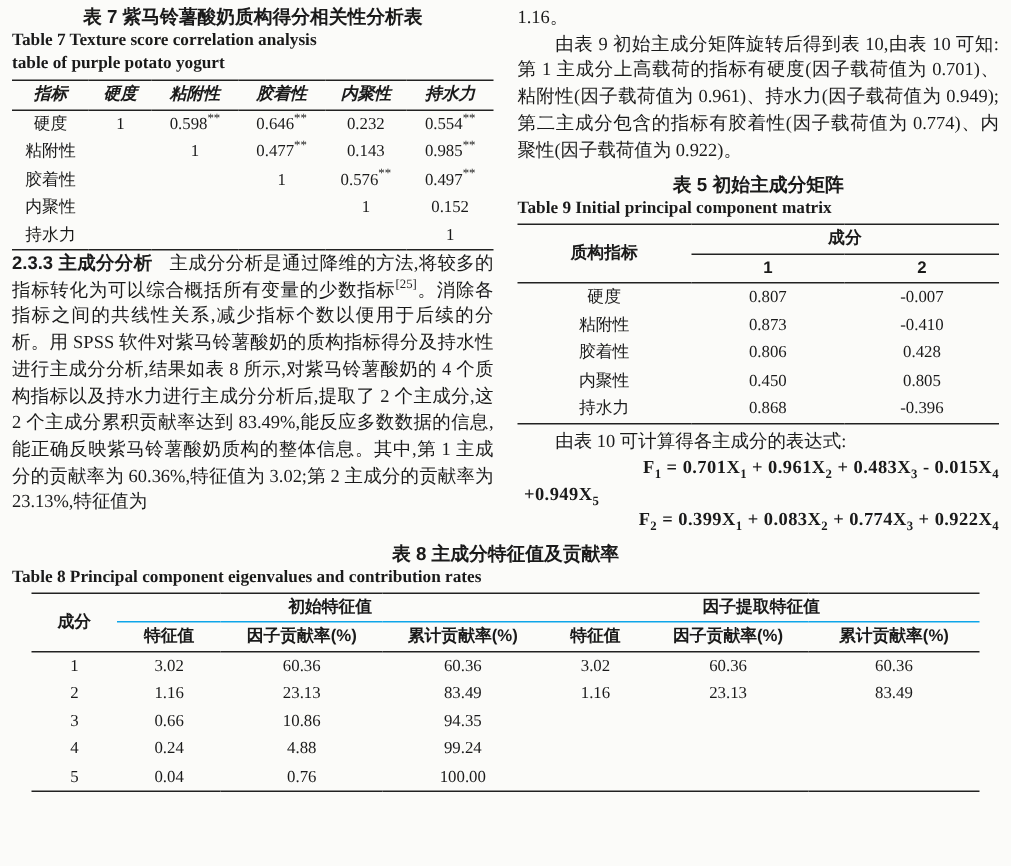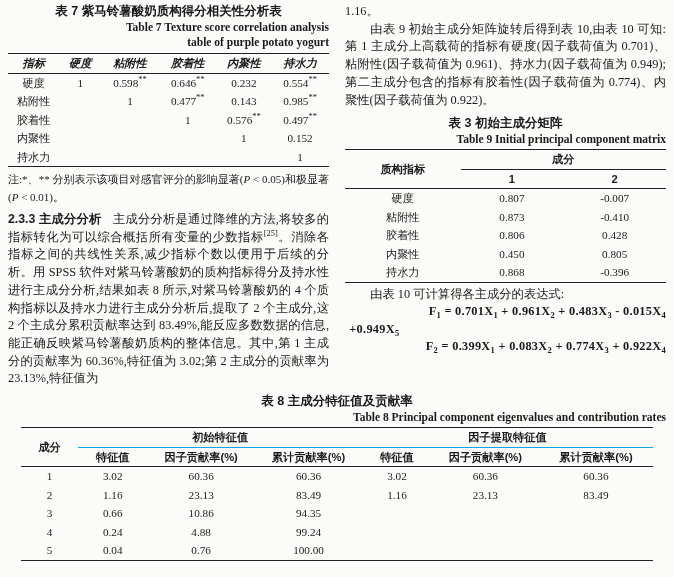--- a/index.html
+++ b/index.html
@@ -12,21 +12,21 @@
   }
   .page { width: 674px; height: 467px; padding: 3px 8px 12px 8px; }
   .cols { display: flex; gap: 16px; }
   .col { flex: 1; min-width: 0; }
 
   
   .cap-zh {
     font-family: "Liberation Sans", "DejaVu Sans", sans-serif;
     font-size: 12.5px; font-weight: 700; text-align: center; line-height: 17px;
   }
-  .cap-en { font-size: 11.5px; font-weight: 700; text-align: right; line-height: 15px; }
+  .cap-en { font-size: 11.5px; font-weight: 700; text-align: left; line-height: 15px; }
 
   
   .tbl {
     width: 100%; border-collapse: collapse; table-layout: fixed;
     font-size: 11.2px;
     border-top: 1.7px solid #222; border-bottom: 1.7px solid #222;
   }
   .tbl th, .tbl td { text-align: center; padding: 2px 0; line-height: 14.5px; font-weight: 400; }
   .tbl thead th { font-family: "Liberation Sans", "DejaVu Sans", sans-serif; font-weight: 700; }
   .t7 { margin-top: 3px; }
@@ -124,30 +124,29 @@
               <td>持水力</td>
               <td></td>
               <td></td>
               <td></td>
               <td></td>
               <td>1</td>
             </tr>
           </tbody>
       </table>
 
-      <p class="note">注:*、** 分别表示该项目对感官评分的影响显著(<i>P</i> &lt; 0.05)和极显著(<i>P</i> &lt; 0.01)。</p>
 
       <p class="para"><span class="sec-head">2.3.3   主成分分析</span><span class="gap"></span><span>主成分分析是通过降维的方法,将较多的指标转化为可以综合概括所有变量的少数指标<sup>[25]</sup>。消除各指标之间的共线性关系,减少指标个数以便用于后续的分析。用 SPSS 软件对紫马铃薯酸奶的质构指标得分及持水性进行主成分分析,结果如表 8 所示,对紫马铃薯酸奶的 4 个质构指标以及持水力进行主成分分析后,提取了 2 个主成分,这 2 个主成分累积贡献率达到 83.49%,能反应多数数据的信息,能正确反映紫马铃薯酸奶质构的整体信息。其中,第 1 主成分的贡献率为 60.36%,特征值为 3.02;第 2 主成分的贡献率为 23.13%,特征值为</span></p>
     </div>
 
     <div class="col">
       <p class="para">1.16。</p>
       <p class="para ind">由表 9 初始主成分矩阵旋转后得到表 10,由表 10 可知:第 1 主成分上高载荷的指标有硬度(因子载荷值为 0.701)、粘附性(因子载荷值为 0.961)、持水力(因子载荷值为 0.949);第二主成分包含的指标有胶着性(因子载荷值为 0.774)、内聚性(因子载荷值为 0.922)。</p>
 
-      <div class="cap-zh t9cap">表 3   初始主成分矩阵</div>
+      <div class="cap-zh t9cap">表 5   初始主成分矩阵</div>
       <div class="cap-en">Table 9   Initial principal component matrix</div>
 
       <table class="tbl t9">
         <colgroup>
           <col style="width:36%">
             <col style="width:32%">
             <col style="width:32%">
         </colgroup>
         <thead>
           <tr>

